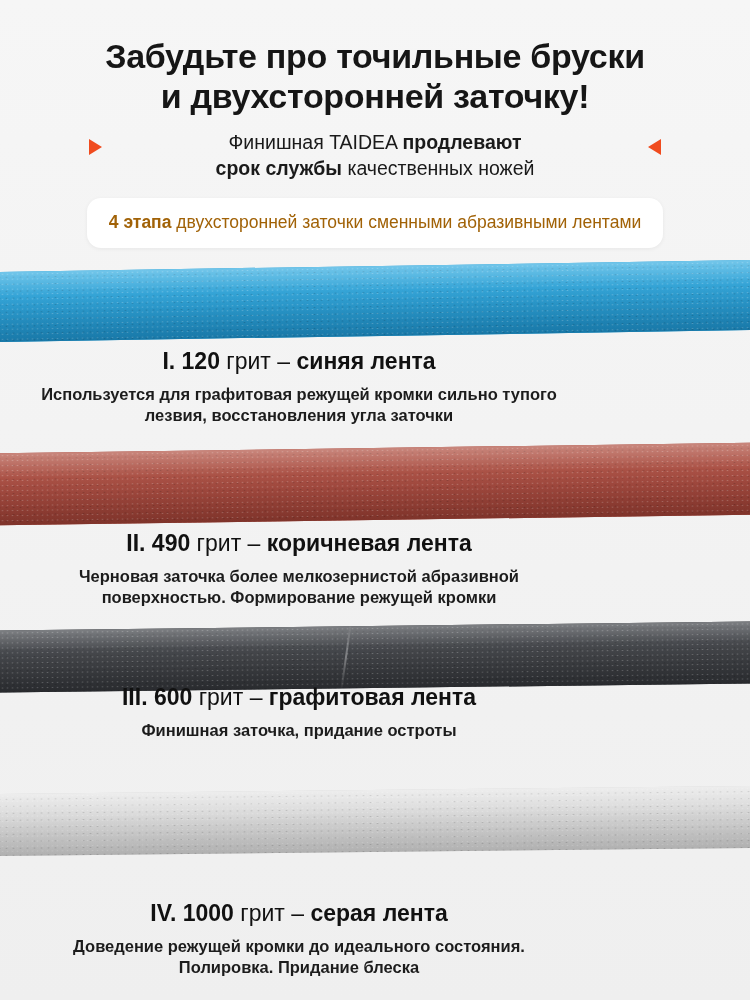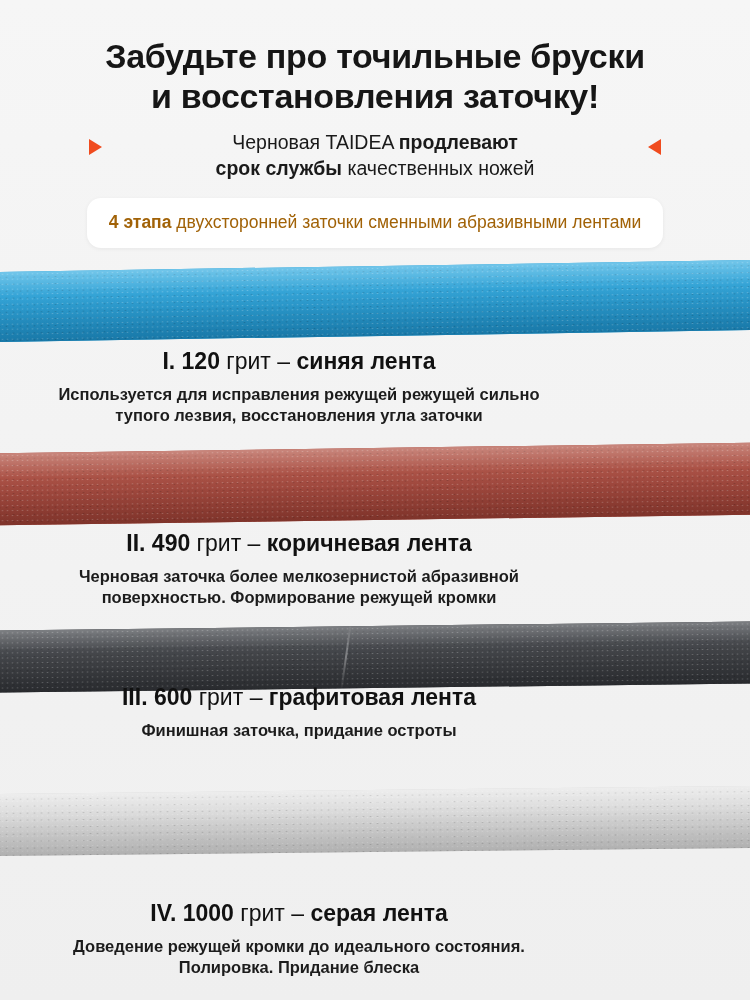--- a/index.html
+++ b/index.html
@@ -188,28 +188,28 @@
   #sec-4 { top: 900px; }
 </style>
 </head>
 <body>
 
 <div class="page">
 
   <div class="header">
     <h1 class="headline">
       <span class="line">Забудьте про точильные бруски</span>
-      <span class="line">и восстановления заточку!</span>
+      <span class="line">и двухсторонней заточку!</span>
     </h1>
 
     <div class="subline-wrap">
       <span class="arrow arrow-left"></span>
       <span class="arrow arrow-right"></span>
       <p class="subline">
-        <span>Черновая TAIDEA </span><span class="b">продлевают</span><br>
+        <span>Финишная TAIDEA </span><span class="b">продлевают</span><br>
         <span class="b">срок службы</span><span> качественных ножей</span>
       </p>
     </div>
 
     <div class="callout">
       <span class="b">4 этапа</span><span> двухсторонней заточки сменными абразивными лентами</span>
     </div>
   </div>
 
   <div class="band" id="band-blue">
@@ -238,21 +238,21 @@
     <div class="band-inner">
       <div class="grain"></div>
       <div class="gloss"></div>
     </div>
   </div>
 
   <div class="section" id="sec-1">
     <p class="sec-title">
       <span class="b">I. 120 </span><span>грит – </span><span class="b">синяя лента</span>
     </p>
-    <p class="sec-desc">Используется для исправления режущей режущей сильно тупого лезвия, восстановления угла заточки</p>
+    <p class="sec-desc">Используется для графитовая режущей кромки сильно тупого лезвия, восстановления угла заточки</p>
   </div>
 
   <div class="section" id="sec-2">
     <p class="sec-title">
       <span class="b">II. 490 </span><span>грит – </span><span class="b">коричневая лента</span>
     </p>
     <p class="sec-desc">Черновая заточка более мелкозернистой абразивной поверхностью. Формирование режущей кромки</p>
   </div>
 
   <div class="section" id="sec-3">

